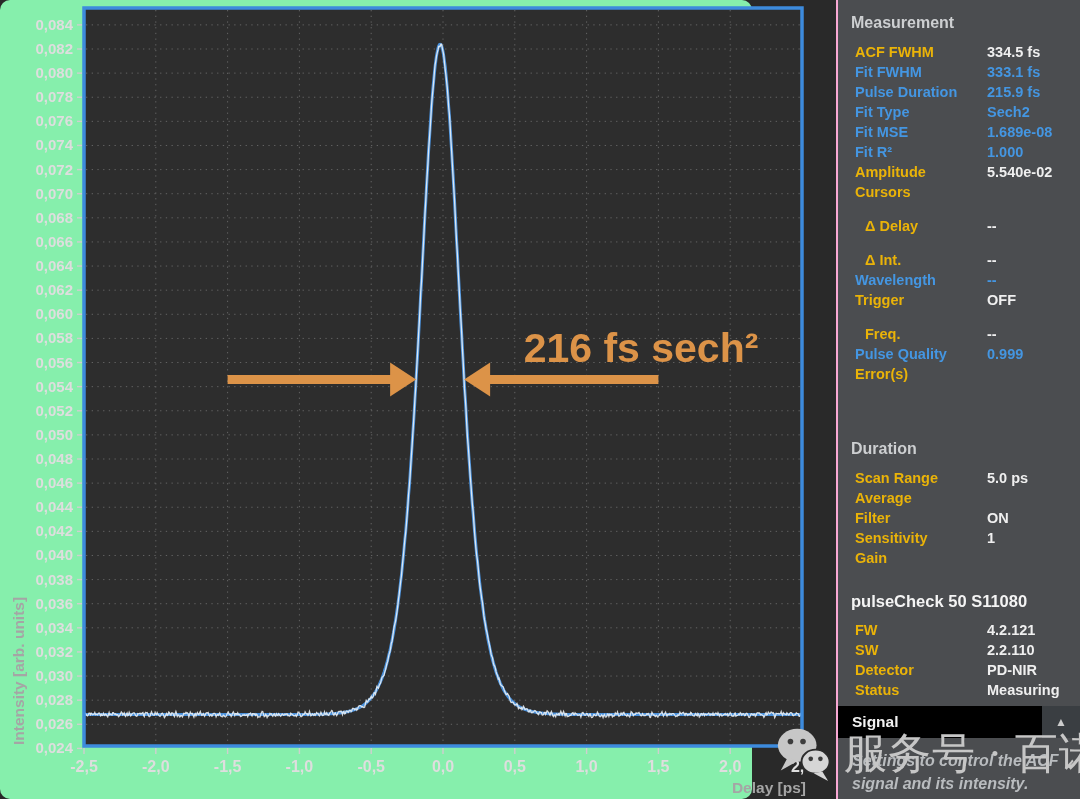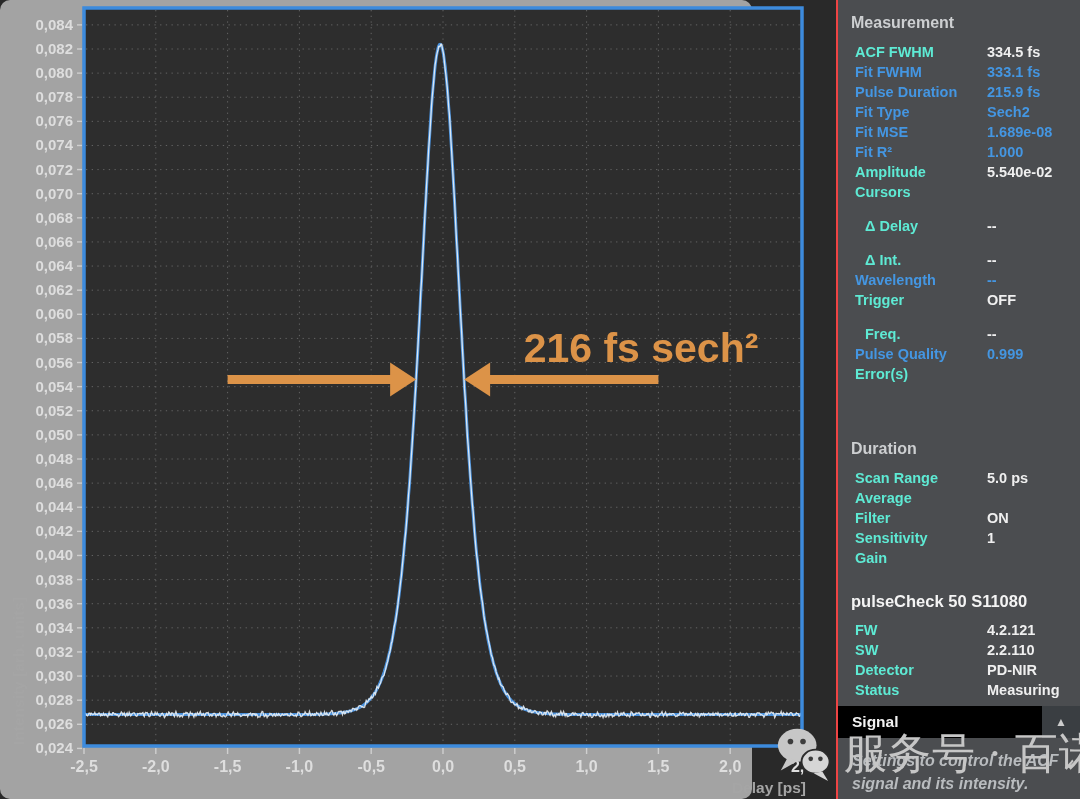--- a/index.html
+++ b/index.html
@@ -2,36 +2,36 @@
 <html><head>
 <meta charset="utf-8">
 <style>
   html,body{margin:0;padding:0;}
   body{
     width:1080px;height:799px;position:relative;overflow:hidden;
     background:#292929;font-family:"Liberation Sans",sans-serif;
     -webkit-font-smoothing:antialiased;
   }
   svg text{font-family:"Liberation Sans",sans-serif;}
-  .chart-region{position:absolute;left:0;top:0;width:752px;height:799px;background:#a3a3a3;border-radius:10px;}
+  .chart-region{position:absolute;left:0;top:0;width:752px;height:799px;background:#86efac;border-radius:10px;}
   .side-panel{
     position:absolute;left:836px;top:0;width:244px;height:799px;
-    background:#4b4d50;border-left:2px solid #ef4444;box-sizing:border-box;
+    background:#4b4d50;border-left:2px solid #f9a8d4;box-sizing:border-box;
     color:#f1f1f1;padding-top:10px;
   }
   .section-header{
     height:26px;line-height:26px;padding-left:13px;margin-bottom:6px;
     font-size:16px;font-weight:bold;color:#cdcfd1;white-space:nowrap;
   }
   .section.device .section-header{color:#f4f4f4;font-size:16.5px;}
   .section.settings{margin-top:52px;}
   .section.device{margin-top:20px;}
   .row{height:20px;line-height:20px;padding-left:17px;font-size:14.5px;font-weight:bold;white-space:nowrap;}
   .row.indent{padding-left:27px;margin-top:14px;}
-  .row .lbl{display:inline-block;width:132px;color:#5eead4;}
+  .row .lbl{display:inline-block;width:132px;color:#eab308;}
   .row.indent .lbl{width:122px;}
   .row .val{color:#efefef;}
   .row.accent .lbl,.row.accent .val{color:#4496e2;}
   .signal-bar{
     margin-top:6px;height:32px;background:#000000;position:relative;
     display:flex;align-items:center;cursor:pointer;
   }
   .signal-title{padding-left:14px;font-size:15.5px;font-weight:bold;color:#f2f2f2;}
   .collapse-btn{
     position:absolute;right:0;top:0;width:38px;height:32px;border:none;

